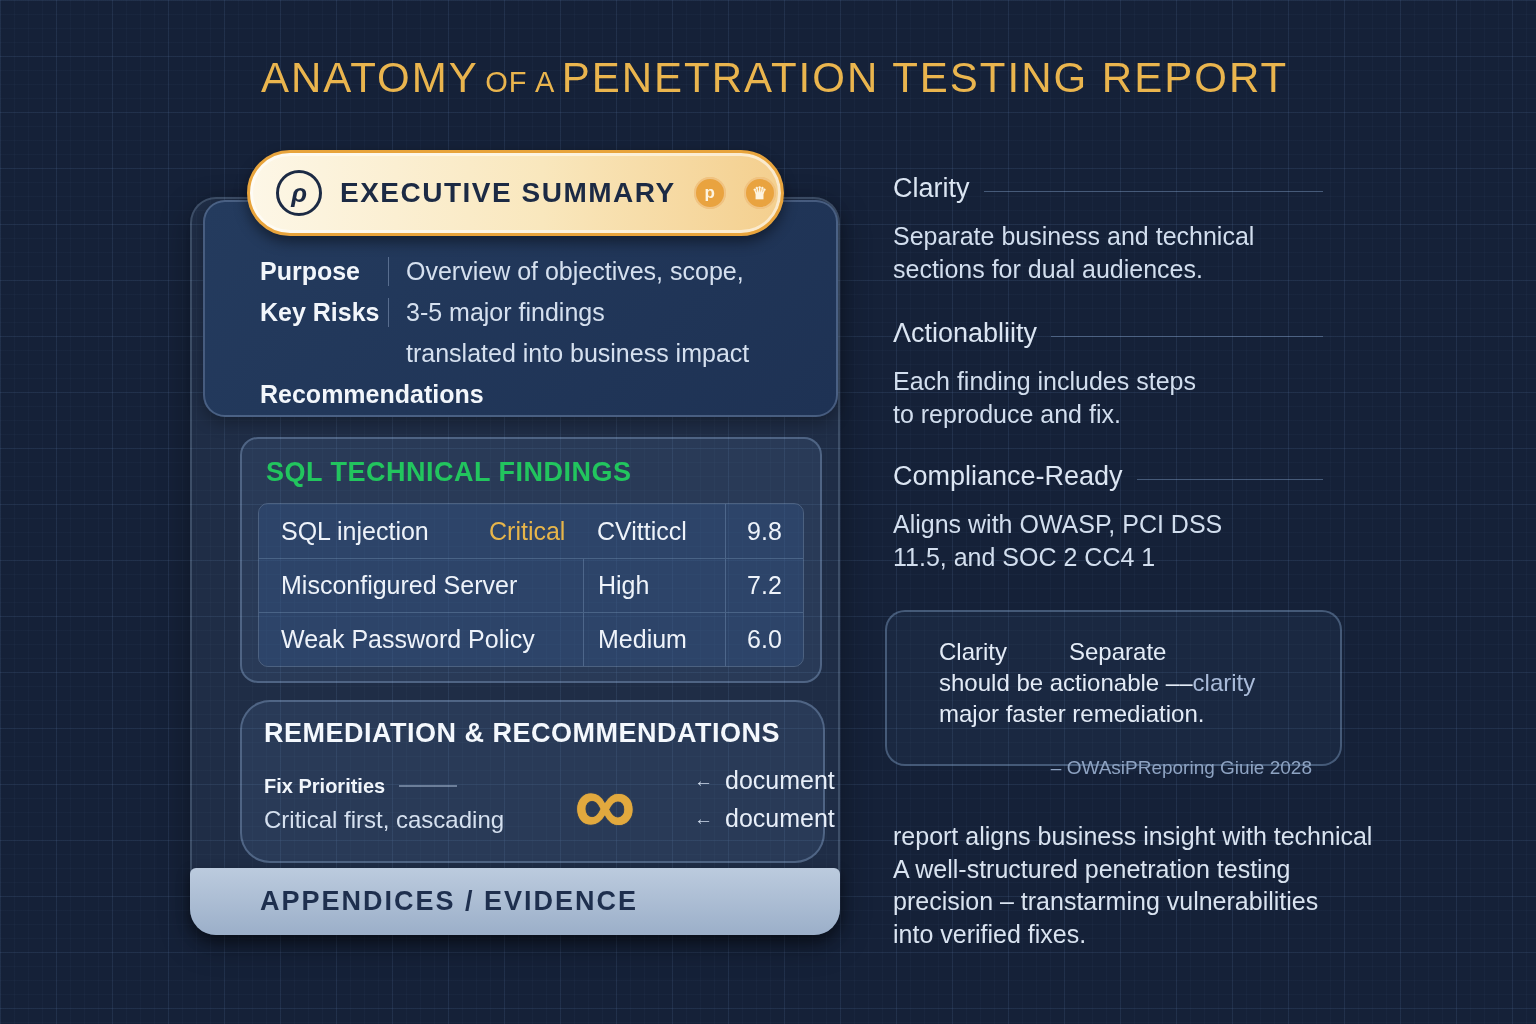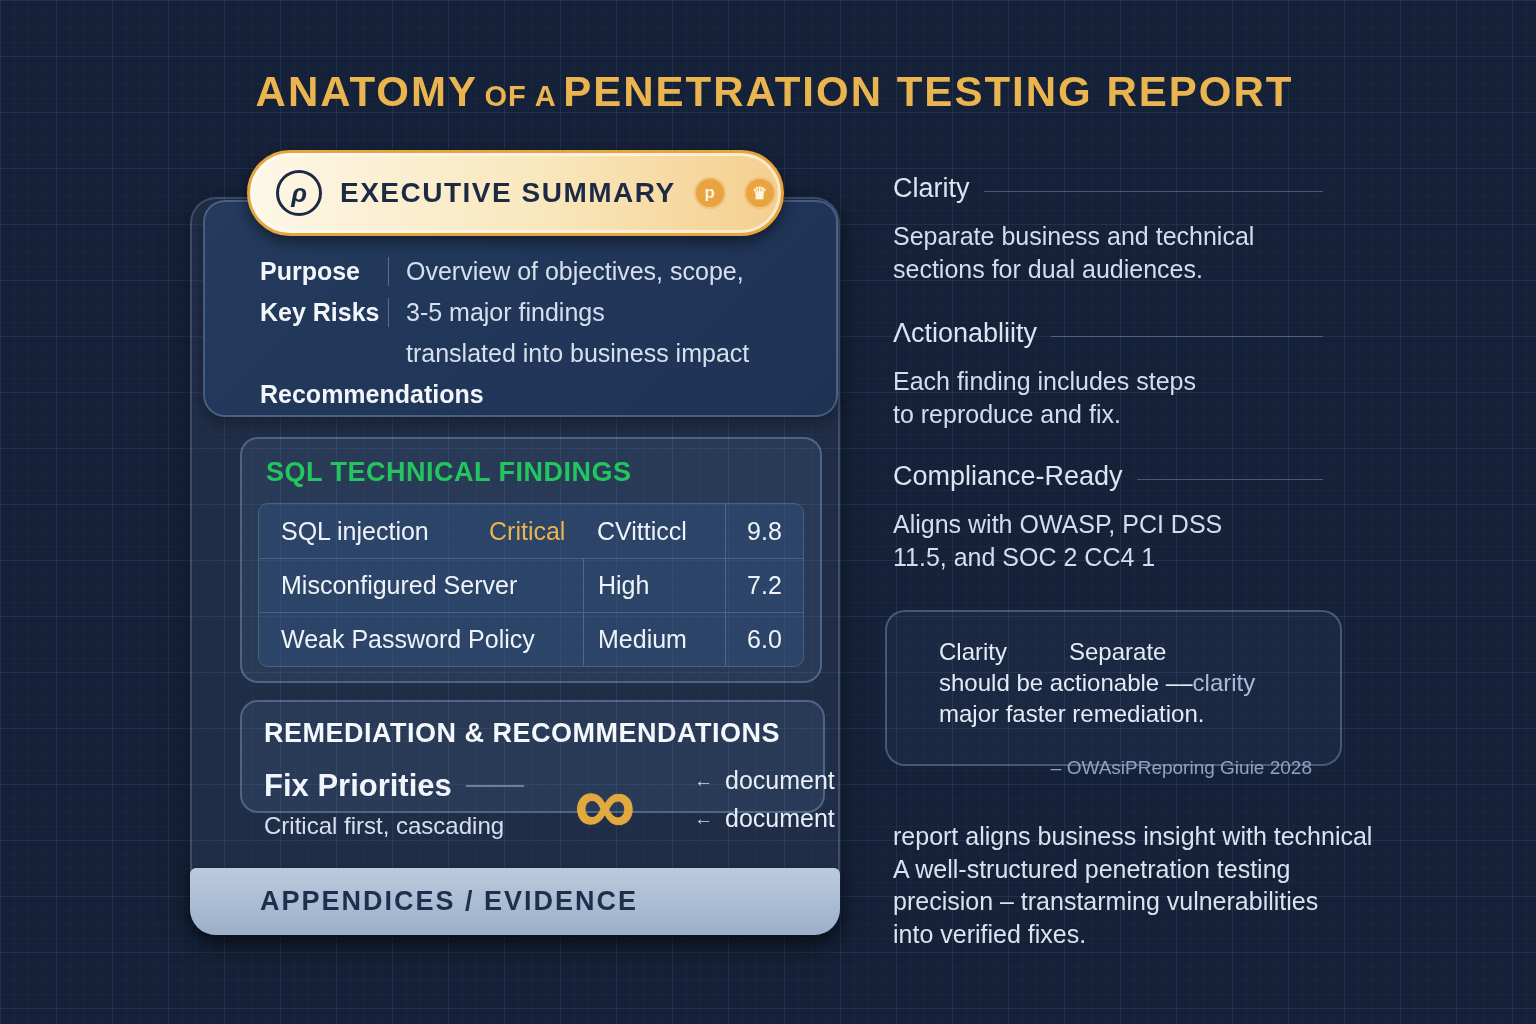--- a/index.html
+++ b/index.html
@@ -12,22 +12,22 @@
       repeating-linear-gradient(to bottom, rgba(110,145,195,0.10) 0 1px, transparent 1px 56px),
       repeating-linear-gradient(to right, rgba(110,145,195,0.04) 0 1px, transparent 1px 14px),
       repeating-linear-gradient(to bottom, rgba(110,145,195,0.04) 0 1px, transparent 1px 14px);
     position:relative;
     overflow:hidden;
     color:#e7eef8;
   }
 
   
   .main-title {
-    position:absolute; top:68px; left:0; width:100%;
-    text-align:center; color:#eab54e; font-weight:bold;
+    position:absolute; top:54px; left:0; width:100%;
+    text-align:center; color:#eab54e; font-weight:normal;
     letter-spacing:2px; white-space:nowrap;padding-left:13px;
   }
   .main-title .big { font-size:42px; }
   .main-title .small { font-size:29px; letter-spacing:1px; }
 
   
   .report-card {
     position:absolute; left:190px; top:197px; width:650px; height:738px;
     border-radius:26px;
     background:rgba(125,155,200,0.10);
@@ -104,30 +104,30 @@
   .f-sev { width:142px; flex:none; color:#eef3fa; padding-left:14px; }
   .f-sev.divided { border-left:1px solid rgba(160,190,225,0.28); height:100%; display:flex; align-items:center; }
   .f-score {
     width:78px; flex:none; text-align:center; color:#eef3fa;
     border-left:1px solid rgba(160,190,225,0.28); height:100%;
     display:flex; align-items:center; justify-content:center;
   }
 
   
   .remediation-panel {
-    position:absolute; left:240px; top:700px; width:585px; height:113px;
-    border-radius:18px;
+    position:absolute; left:240px; top:700px; width:585px; height:163px;
+    border-radius:30px;
     background:rgba(95,130,180,0.16);
     border:2px solid rgba(170,200,235,0.30);
   }
   .remediation-title { padding:16px 0 0 22px; font-size:27px; font-weight:bold; letter-spacing:0.5px; color:#f4f8fd; }
   .remediation-body { position:absolute; left:22px; right:18px; top:62px; display:flex; align-items:center; }
   .fix-block { width:268px; flex:none; }
   .fix-line1 { display:flex; align-items:center; gap:14px; }
-  .fix-label { font-size:31px; font-weight:bold; color:#f0f5fb; white-space:nowrap; }
+  .fix-label { font-size:20px; font-weight:bold; color:#f0f5fb; white-space:nowrap; }
   .fix-dash { width:58px; height:2px; background:rgba(190,210,235,0.45); }
   .fix-detail { font-size:24px; color:#d5e0ef; margin-top:8px; white-space:nowrap; }
   .infinity-wrap { width:146px; flex:none; text-align:center; }
   .infinity-glyph { font-size:86px; line-height:80px; color:#e2a93e; font-weight:bold; text-shadow:0 0 1px #e2a93e; }
   .doc-block { flex:1; padding-left:16px; }
   .doc-line { font-size:25px; color:#e7eef8; margin-bottom:9px; display:flex; align-items:center; gap:12px; white-space:nowrap; }
   .doc-arrow { font-size:19px; color:#cfdbec; }
 
   
   .appendices-band {

